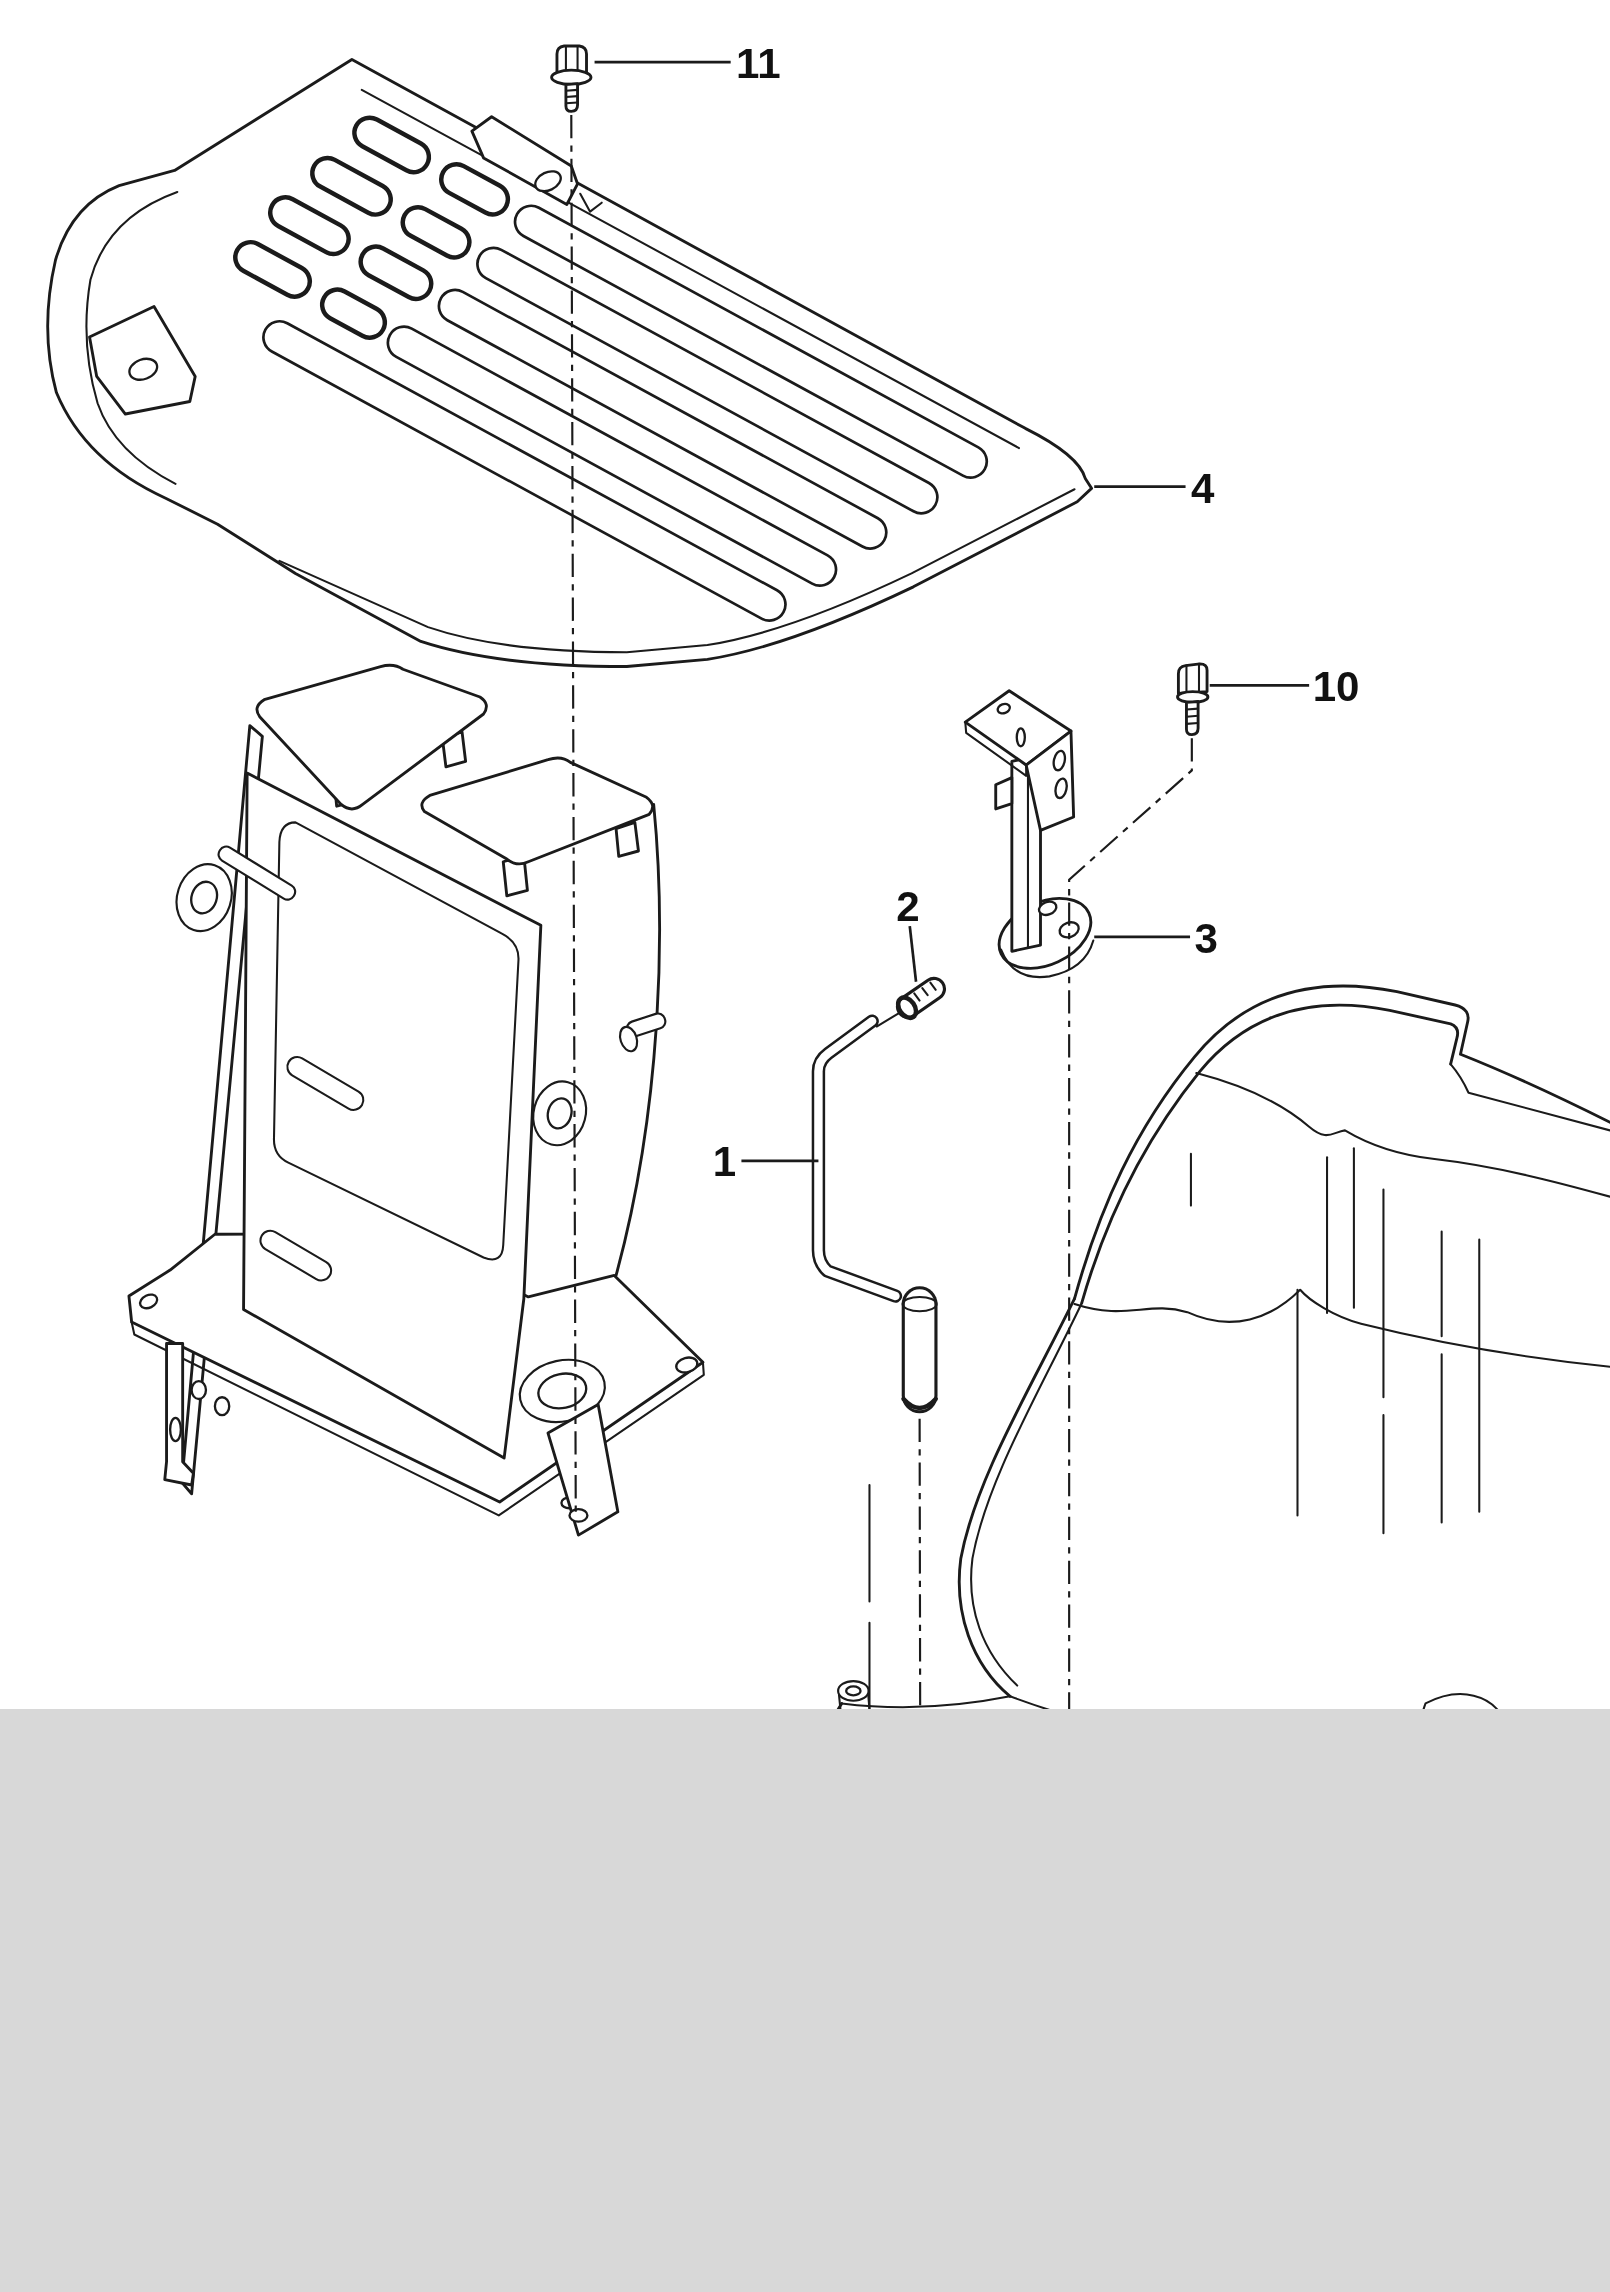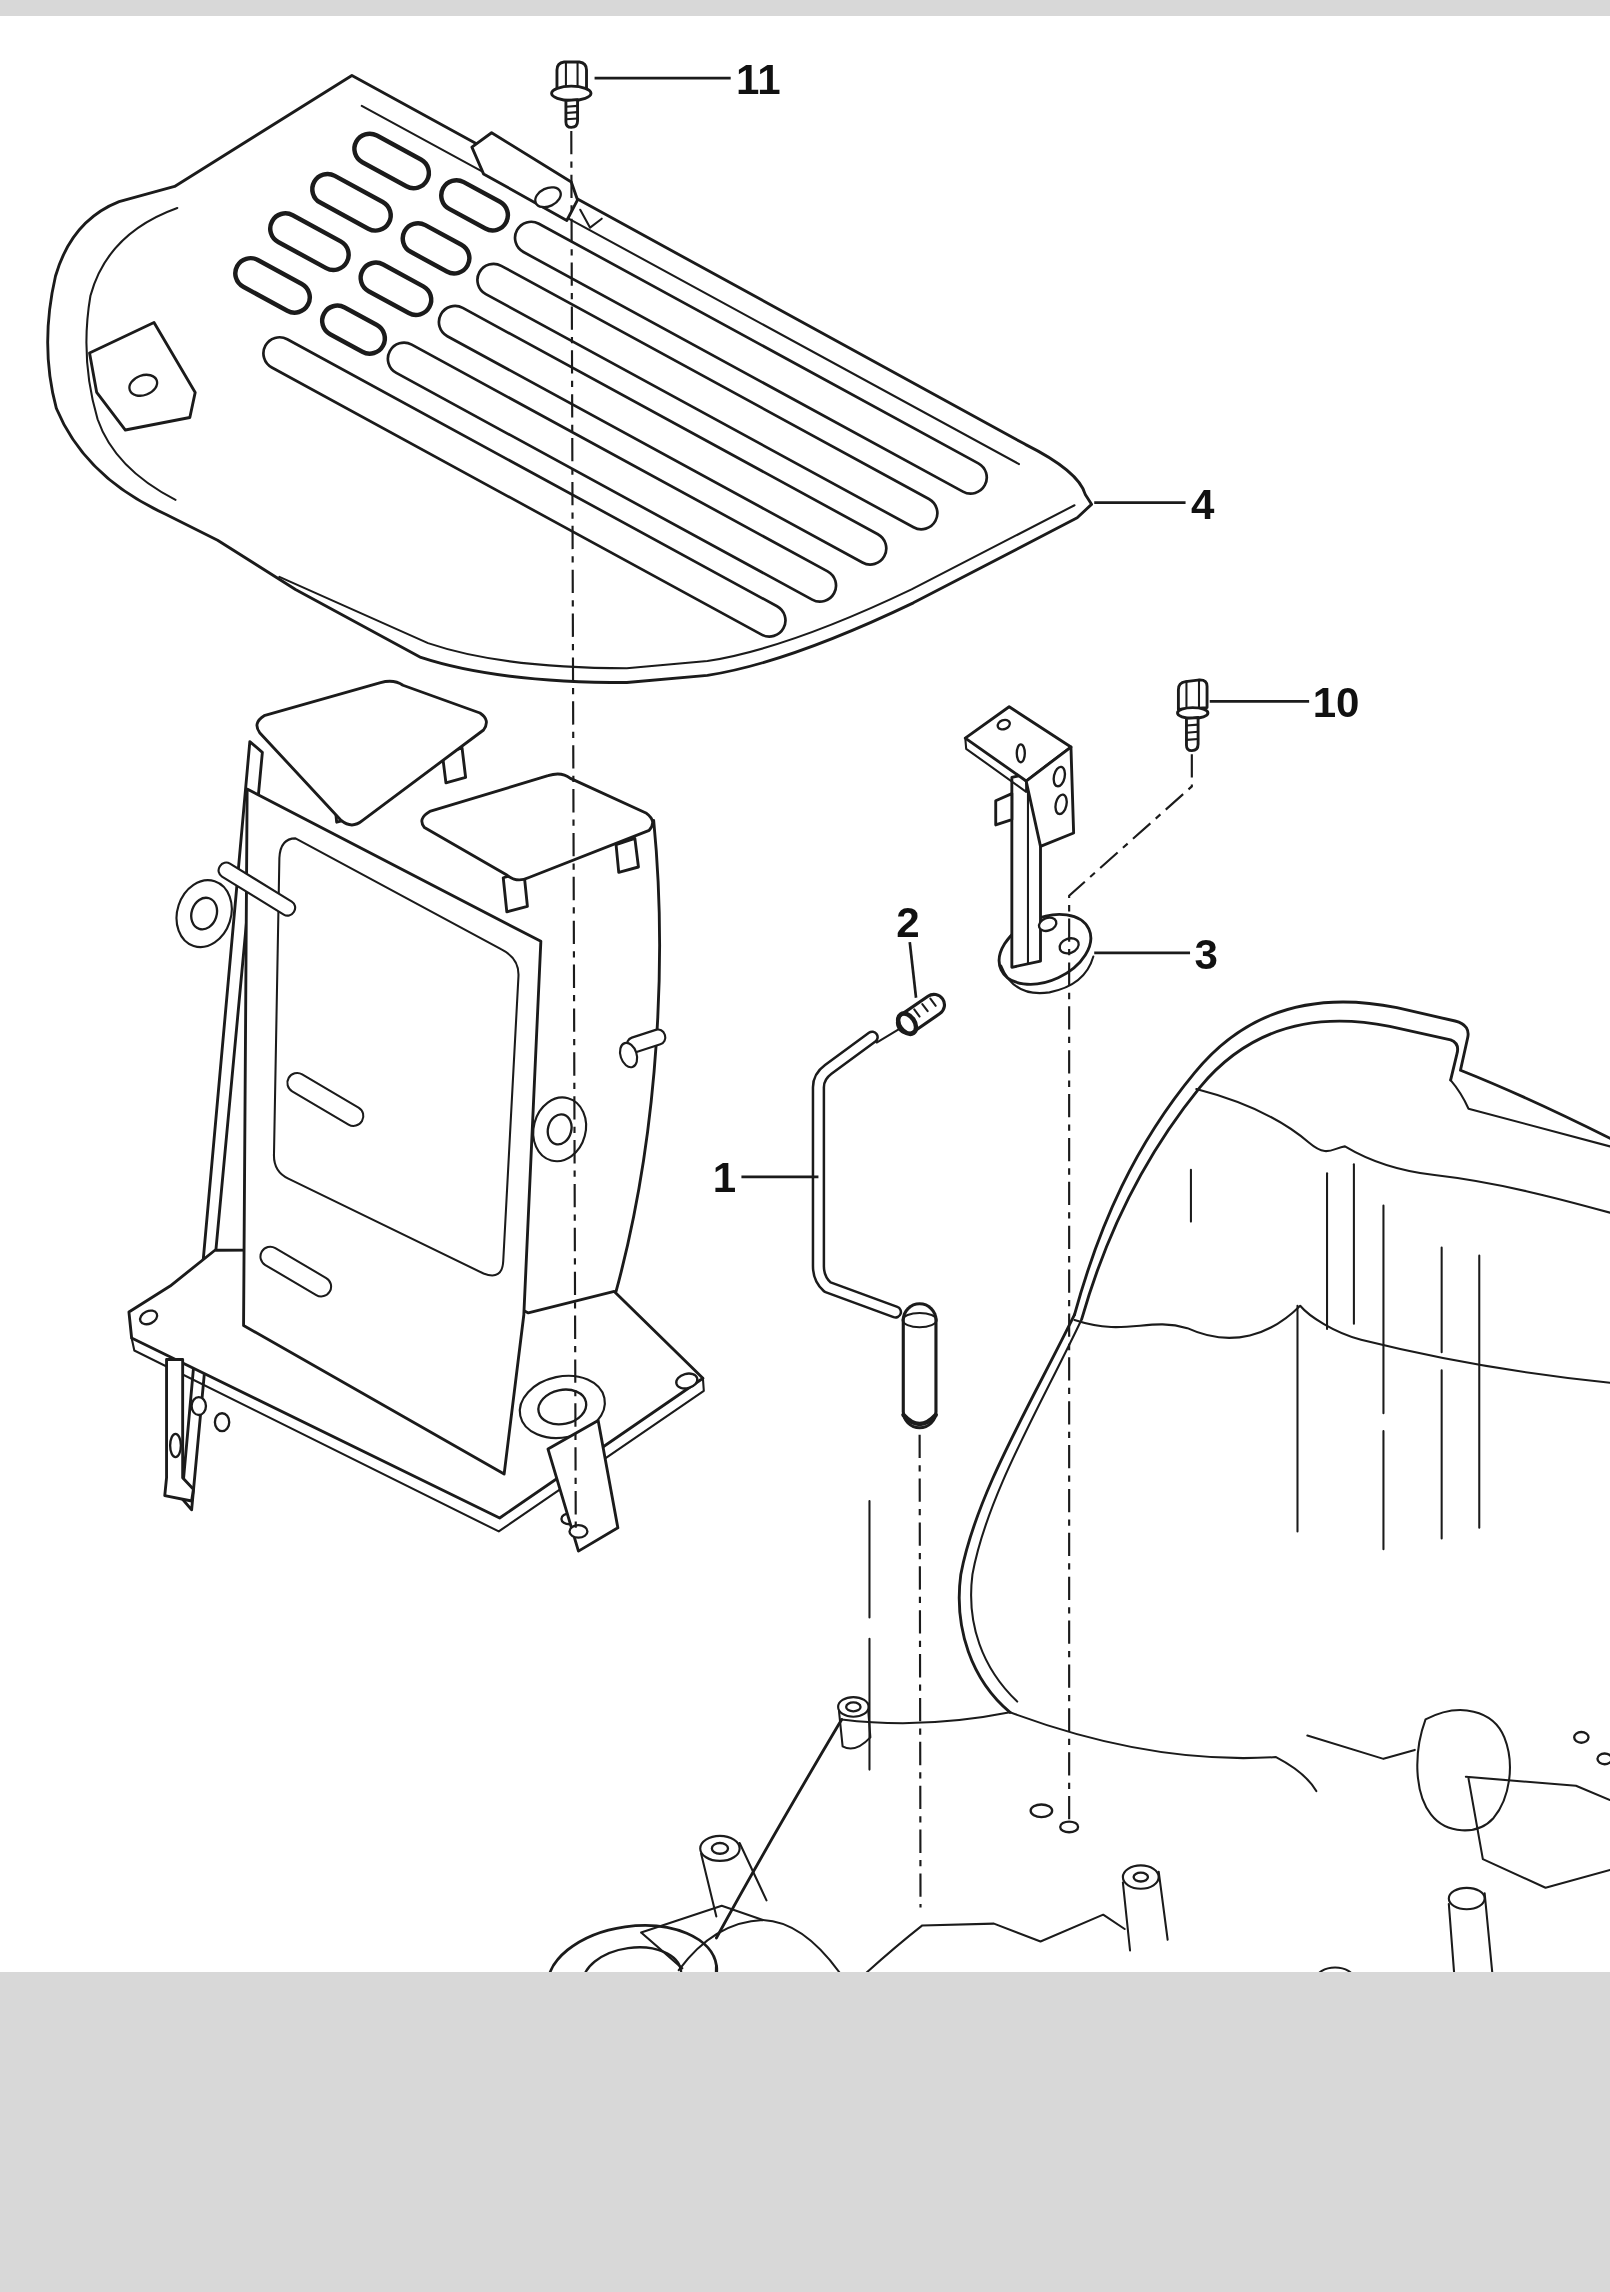--- a/index.html
+++ b/index.html
@@ -1,17 +1,17 @@
 <!DOCTYPE html>
 <html style="--bg: #ffffff; --line: #1b1b1b; --label: #111111;font-size:14.3px"><head>
 <meta charset="utf-8">
 <style>
   html,body{margin:0;padding:0}
   body{background:#d8d8d8;font-family:"Liberation Sans",sans-serif}
-  .stage{position:relative;width:1610px;height:1956px;margin:16px auto;background:var(--bg,#fff);overflow:hidden}
+  .stage{position:relative;width:1610px;height:1709px;margin:0 auto;background:var(--bg,#fff);overflow:hidden}
   svg{position:absolute;inset:0;color:var(--line,#1b1b1b)}
   .ln{fill:none;stroke:currentColor;stroke-width:3.2;stroke-linecap:round;stroke-linejoin:round}
   .thin{fill:none;stroke:currentColor;stroke-width:2.3;stroke-linecap:round;stroke-linejoin:round}
   .bold{fill:none;stroke:currentColor;stroke-width:5;stroke-linecap:round;stroke-linejoin:round}
   .fillw{fill:#fff;stroke:currentColor;stroke-width:3.2;stroke-linejoin:round}
   .fillw-thin{fill:#fff;stroke:currentColor;stroke-width:2.4;stroke-linejoin:round}
   .slat{fill:#fff;stroke:currentColor;stroke-width:3}
   .slat-bold{fill:#fff;stroke:currentColor;stroke-width:5}
   .hole{fill:#fff;stroke:currentColor;stroke-width:2.6}
   .cl{fill:none;stroke:currentColor;stroke-width:2.4;stroke-dasharray:26 8 7 8}

